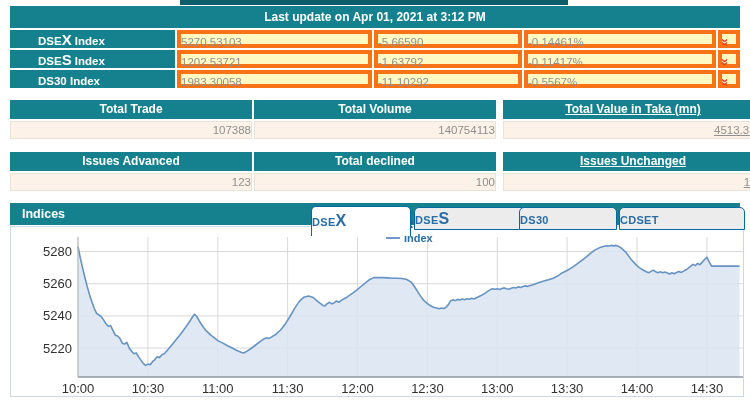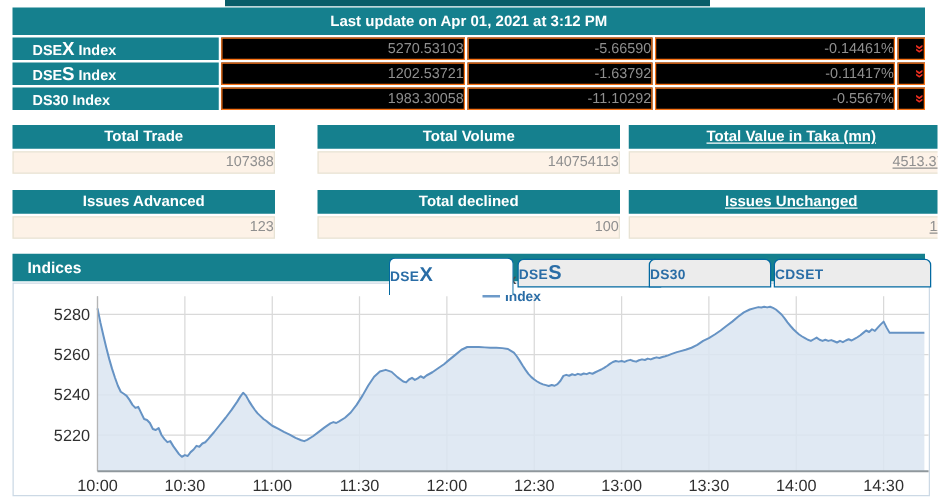--- a/index.html
+++ b/index.html
@@ -11,39 +11,39 @@
   .banner{
     position:absolute;left:10px;top:6px;width:730px;height:22px;background:#15808e;
     color:#fff;font-weight:bold;font-size:12px;text-align:center;line-height:22px;
   }
   
   .idx-rows{position:absolute;left:10px;top:30px;width:730px;height:58px;}
   .idx-row{position:absolute;left:0;width:730px;height:18px;}
   .idx-row.r0{top:0;} .idx-row.r1{top:20px;} .idx-row.r2{top:40px;}
   .cell{position:absolute;box-sizing:border-box;height:18px;}
   .c-label{left:0;width:165px;background:#15808e;color:#fff;font-weight:bold;
-    padding-left:16px;line-height:19px;font-size:11.5px;}
+    padding-left:28px;line-height:19px;font-size:11.5px;}
   .c-label .big{font-size:15px;}
-  .cream{background:#000000;border:1px solid #f97316;color:#8f8f8f;
-    text-align:right;line-height:16px;font-size:11.5px;}
+  .cream{background:#fef9c3;border:4px solid #f97316;color:#8f8f8f;
+    text-align:left;line-height:16px;font-size:11.5px;}
   .c-val{left:167px;width:195px;}
   .c-chg{left:364px;width:148px;}
   .c-pct{left:514px;width:192px;}
   .c-arrow{left:708px;width:22px;}
   .arrow-glyph{display:inline-block;transform:rotate(90deg);color:#ee2e1e;
     font-weight:bold;font-size:13px;line-height:15px;letter-spacing:-1px;}
   
   .data-table{position:absolute;left:10px;width:730px;height:39px;}
   #totals{top:100px;} #issues{top:152px;}
   .dt-cell{position:absolute;box-sizing:border-box;text-align:center;}
   .dt-head{top:0;height:19px;background:#15808e;color:#fff;font-weight:bold;
     font-size:12px;line-height:19px;}
   .dt-val{top:21px;height:18px;background:#fdf2e7;border:1px solid #e7e3d5;
     color:#8f8f8f;font-size:11.5px;line-height:16px;text-align:right;}
-  .col0{left:0;width:210px;} .col1{left:244px;width:242px;} .col2{left:493px;width:260px;text-decoration:underline;}
+  .col0{left:0;width:242px;} .col1{left:244px;width:242px;} .col2{left:493px;width:260px;text-decoration:underline;}
   
   .indices-bar{position:absolute;left:10px;top:203px;width:730px;height:22px;background:#15808e;}
   .indices-bar .bar-label{color:#fff;font-weight:bold;font-size:12.5px;line-height:22px;padding-left:12px;}
   .tab{position:absolute;box-sizing:border-box;border:1px solid #0369a1;
     border-radius:5px 5px 0 0;text-align:left;color:#2a6da6;cursor:pointer;}
   .tab .t-small{font-size:11px;font-weight:bold;letter-spacing:.3px;}
   .tab .t-big{font-size:16px;font-weight:bold;}
   .tab-active{left:311px;top:206px;width:100px;height:30px;background:#fff;
     border-bottom:none;z-index:4;line-height:27px;}
   .tab-i{background:#ececec;top:207px;height:23px;line-height:21px;z-index:3;}

